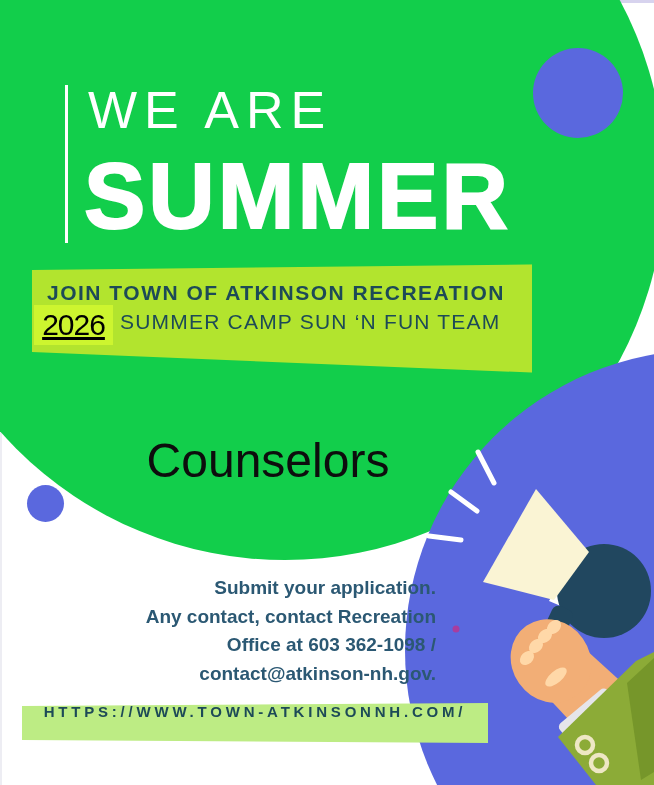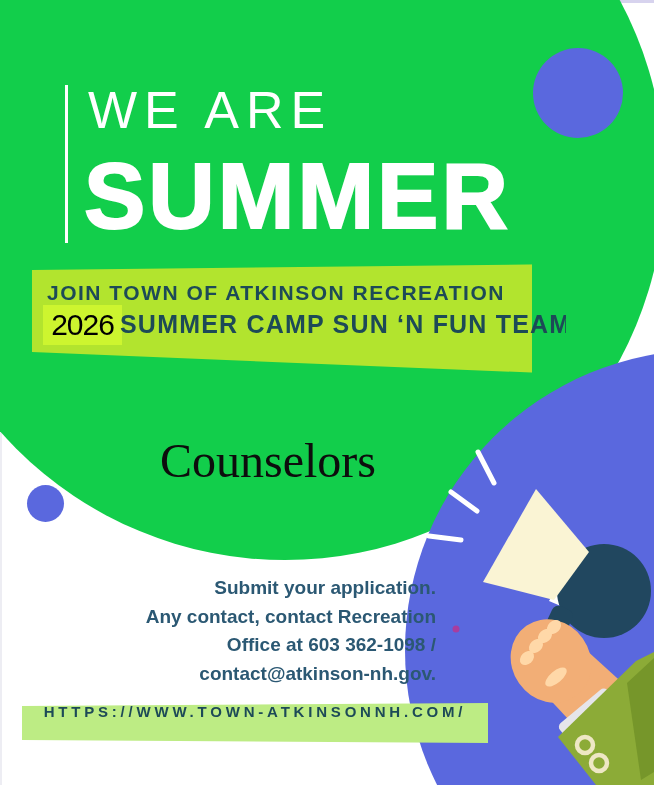--- a/index.html
+++ b/index.html
@@ -27,28 +27,28 @@
     font-size:52px;line-height:1;letter-spacing:7px;white-space:nowrap;}
   #headline-bold{left:84px;top:150px;z-index:5;color:#fff;font-weight:900;
     font-size:92px;line-height:1;letter-spacing:3px;white-space:nowrap;
     -webkit-text-stroke:2px #fff;}
   
   #hiring-banner{left:32px;top:264px;width:500px;height:110px;z-index:5;
     background:var(--c-lime-banner);
     clip-path:polygon(0 6px,534px 0,534px 110px,0 88px);}
   #banner-line1{position:absolute;left:15px;top:17px;color:var(--c-dark-teal-text);
     font-weight:bold;font-size:21px;letter-spacing:1.5px;white-space:nowrap;}
-  #year-box{position:absolute;left:11px;top:41px;width:79px;height:40px;
-    background:var(--c-year-highlight);display:flex;align-items:center;justify-content:center;}
+  #year-box{position:absolute;left:2px;top:41px;width:79px;height:40px;
+    background:var(--c-year-highlight);display:flex;align-items:center;justify-content:center;text-decoration:underline;}
   #year-text{color:#000;font-size:30px;letter-spacing:-1px;font-weight:normal;}
   #banner-line2{position:absolute;left:88px;top:46px;color:var(--c-dark-teal-text);
-    font-weight:bold;font-size:25px;letter-spacing:1.2px;white-space:nowrap;}
+    font-weight:normal;font-size:21px;letter-spacing:1.2px;white-space:nowrap;}
   
   #position-title{left:0;top:437px;width:536px;text-align:center;z-index:5;
-    color:var(--c-black-text);font-size:48px;line-height:1;font-family:Liberation Serif, serif;}
+    color:var(--c-black-text);font-size:48px;line-height:1;}
   
   #contact-block{left:0;top:574px;width:436px;text-align:right;z-index:5;
     color:var(--c-contact-text);font-weight:bold;font-size:19px;line-height:28.5px;}
   
   #website-banner{left:22px;top:703px;width:466px;height:40px;z-index:5;
     background:var(--c-lime-banner-light);
     clip-path:polygon(0 3px,466px 0,466px 40px,0 37px);
     display:flex;justify-content:center;}
   #website-url{color:var(--c-dark-teal-text);font-weight:bold;font-size:15px;
     letter-spacing:3.8px;white-space:nowrap;padding-bottom:2px;}

